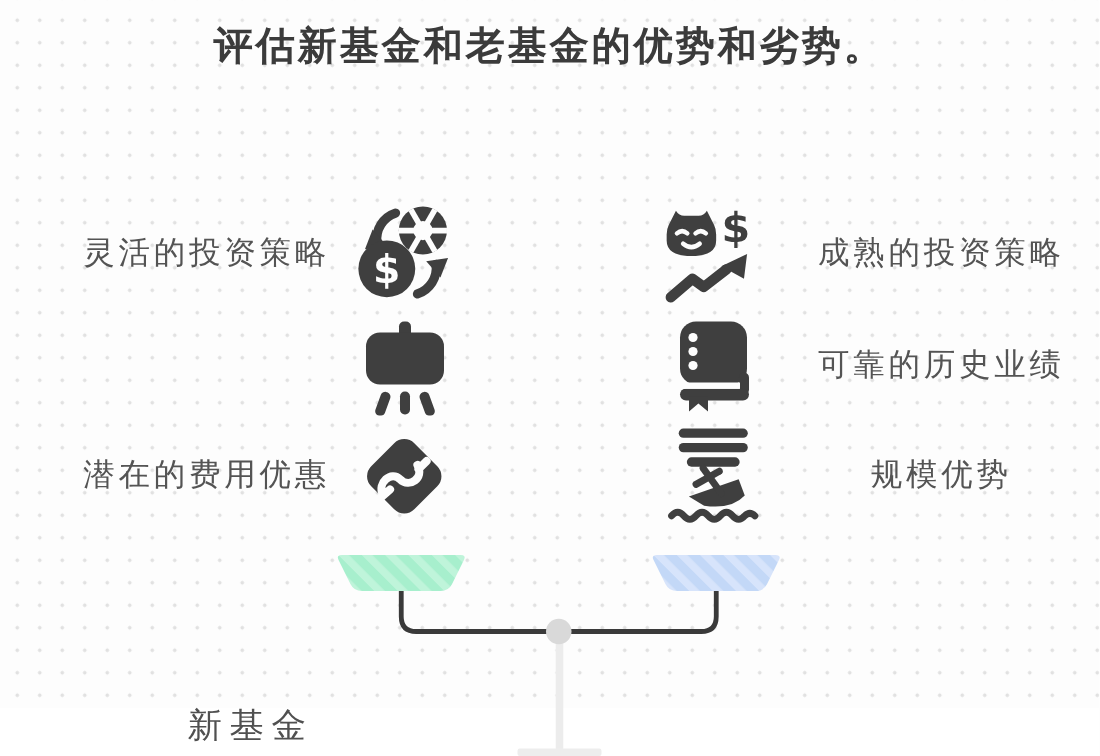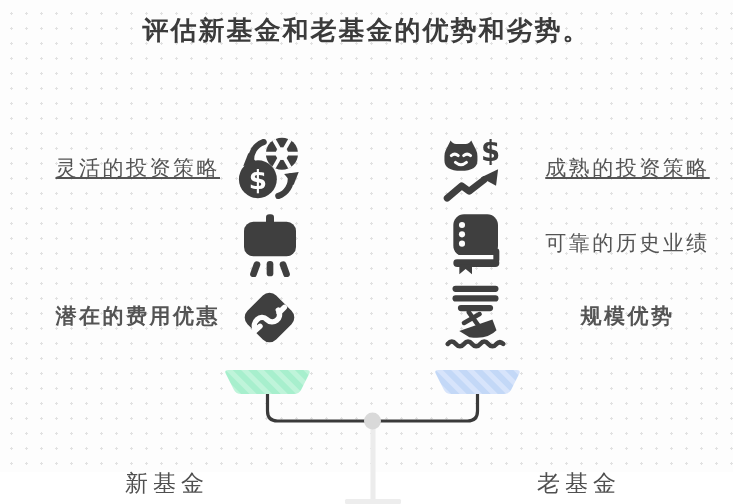--- a/index.html
+++ b/index.html
@@ -14,21 +14,21 @@
   .title {
     position:absolute; top:13px; left:0; width:100%; text-align:center;
     font-size:26px; font-weight:700; color:#3b3b3b; letter-spacing:2px;
   }
   .item-text {
     position:absolute; font-size:21px; color:#545454;
     letter-spacing:2.5px; line-height:28px; white-space:nowrap;
   }
   .item-text.left  { left:28px;  width:192px; text-align:right; }
   .item-text.right { left:525px; width:205px; text-align:center; }
-  .t-row1 { top:154px;text-decoration:underline; } .t-row2 { top:229px; } .t-row3 { top:302px;font-weight:bold; }
+  .t-row1 { top:154px; } .t-row2 { top:229px; } .t-row3 { top:302px; }
   .icon { position:absolute; display:block; }
   .icon svg { width:100%; height:100%; display:block; }
   .i-l1 { left:236px; top:134px; width:70px; height:70px; }
   .i-l2 { left:238px; top:213px; width:64px; height:64px; }
   .i-l3 { left:237px; top:285px; width:65px; height:65px; }
   .i-r1 { left:441px; top:137px; width:66px; height:66px; }
   .i-r2 { left:444px; top:211px; width:64px; height:64px; }
   .i-r3 { left:443px; top:285px; width:65px; height:65px; }
   .scale-wrap { position:absolute; left:200px; top:360px; width:345px; height:144px; }
   .side-label {
@@ -151,15 +151,14 @@
       <rect x="170.5" y="61" width="5" height="79" fill="#ececec"></rect>
       <rect x="145" y="139" width="56" height="5" rx="1.5" fill="#ededed"></rect>
       <path d="M67.5 31 L67.5 51 Q67.5 61 77.5 61 L267.5 61 Q277.5 61 277.5 51 L277.5 31" fill="none" stroke-width="3.2" stroke-linecap="round" stroke="#3a3a3a"></path>
       <circle cx="172.5" cy="61" r="8.5" fill="#d9d9d9"></circle>
       <path d="M28 10 L107 10 Q111 10 109.3 13.4 L101.3 29.5 Q99 34 93.8 34 L41.2 34 Q36 34 33.7 29.5 L25.7 13.4 Q24 10 28 10 Z" fill="url(#hatchGreen)"></path>
       <path d="M28 10 L107 10 Q111 10 109.3 13.4 L101.3 29.5 Q99 34 93.8 34 L41.2 34 Q36 34 33.7 29.5 L25.7 13.4 Q24 10 28 10 Z" transform="translate(210,0)" fill="url(#hatchBlue)"></path>
     </svg>
   </div>
 
   <div class="side-label left">新基金</div>
-  <div class="side-label right">老基金</div>
 
 </div>
 
 </body></html>

